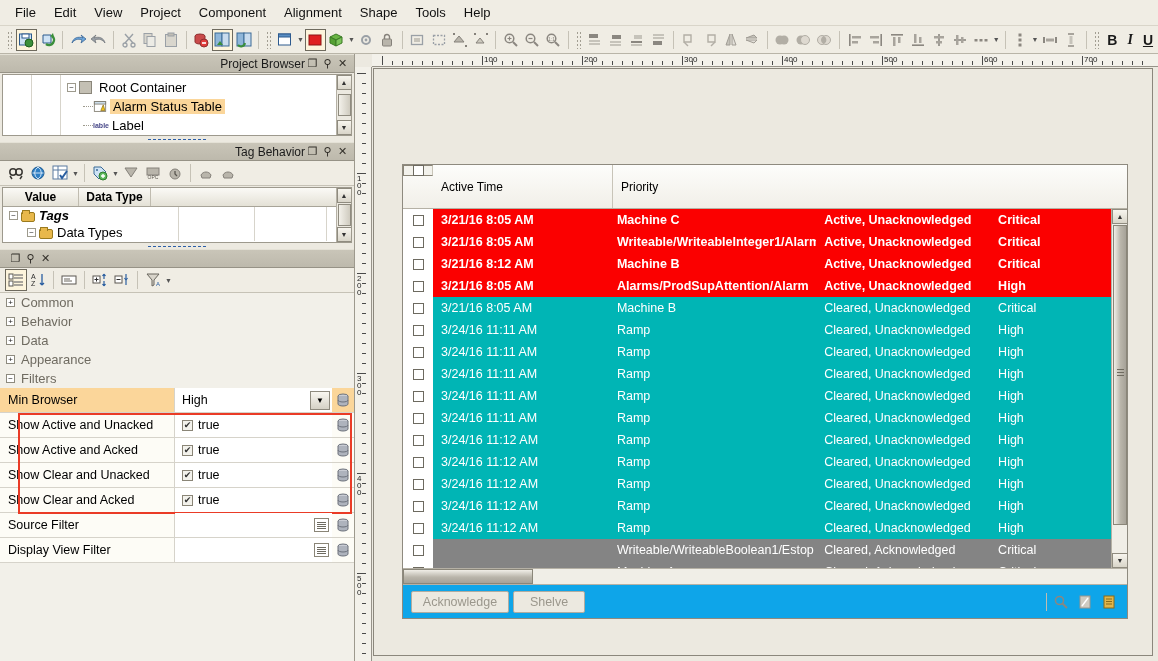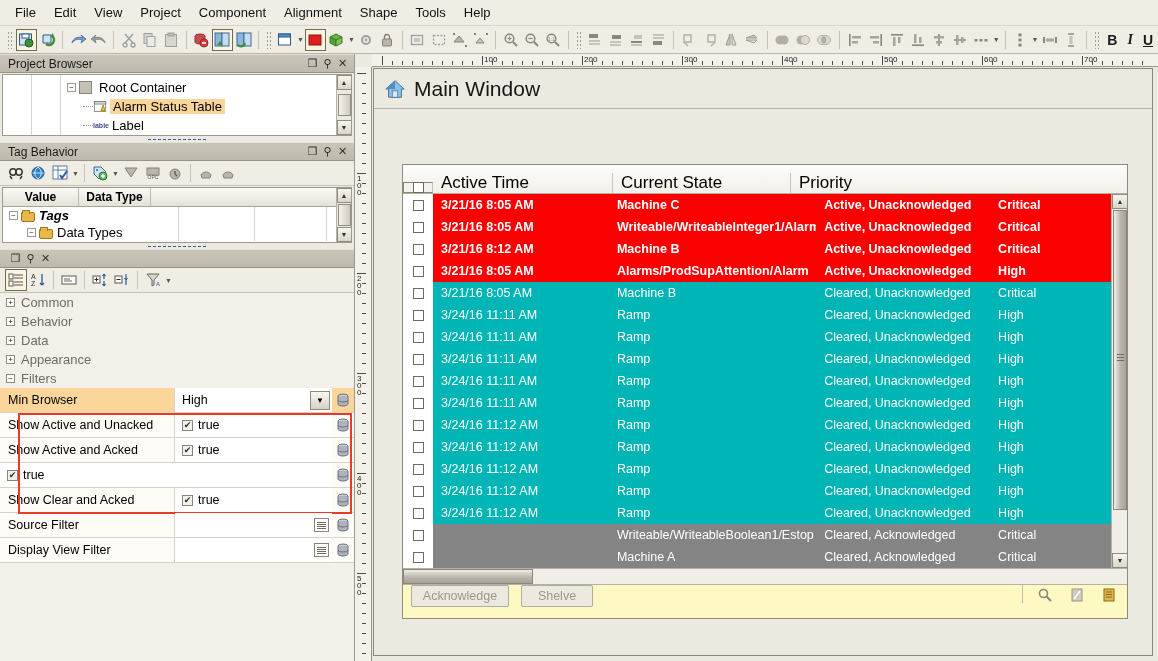--- a/index.html
+++ b/index.html
@@ -32,21 +32,21 @@
   
   #body{ display:flex; height:607px; }
   #left{ width:355px; height:100%; background:#ece9e0; display:flex; flex-direction:column;
     border-right:1px solid #9d998d; }
   #right{ flex:1; background:#ece9e0; position:relative; }
 
   
   .panel-title{ height:19px; background:linear-gradient(#c9c5b8,#bdb9ac);
     border-top:1px solid #e4e1d6; border-bottom:1px solid #969286;
     display:flex; align-items:center; padding:0 4px 0 8px; font-size:12px; }
-  .panel-title .t{ flex:1; color:#1a1a1a; }
+  .panel-title .t{ flex:1; color:#1a1a1a;text-align:right; }
   .pt-btn{ width:15px; height:15px; display:flex; align-items:center; justify-content:center;
     font-size:11px; color:#33302a; }
   .panel-body{ background:#fff; border:1px solid #9d998d; margin:1px 2px 0 2px;
     position:relative; overflow:hidden; }
   .splitter{ height:6px; background:#ece9e0; display:flex; align-items:center; justify-content:center; }
   .splitter i{ display:block; width:60px; height:3px;
     background-image:radial-gradient(#2d5fa8 45%, transparent 46%);
     background-size:5px 3px; }
 
   
@@ -128,22 +128,22 @@
   .rnum{ position:absolute; font-size:8px; color:#222; font-family:"Liberation Sans",sans-serif; }
   #canvas{ position:absolute; left:18px; top:14px; right:5px; bottom:5px;
     background:#ece9e0; border:1px solid #8b877c; overflow:hidden; }
   #win-header{ height:40px; background:#ece9e0; border-bottom:1px solid #b8b4a8;
     display:flex; align-items:center; padding-left:10px; gap:8px; }
   #win-header .ttl{ font-size:21px; color:#161616; }
 
   
   #alarm{ position:absolute; left:28px; top:95px; width:726px; height:455px;
     background:#fff; border:1px solid #8e8a7f; display:flex; flex-direction:column; }
-  #al-head{ display:flex; height:29px; background:linear-gradient(#fdfdfb,#f1efe8);
-    border-bottom:1px solid #b5b1a5; font-size:17px; flex:none;align-items:flex-end; }
+  #al-head{ display:flex; height:44px; background:linear-gradient(#fdfdfb,#f1efe8);
+    border-bottom:1px solid #b5b1a5; font-size:12px; flex:none; }
   #al-head .hc{ display:flex; align-items:center; padding-left:8px;
     border-right:1px solid #c8c4b8; }
   #al-head .hc.chk{ justify-content:center; padding:0; }
   .hchk{ width:11px; height:11px; border:1px solid #6d6a60; background:#fff; }
   #al-rows{ flex:1; overflow:hidden; position:relative; }
   .arow{ display:flex; height:22px; font-size:12.5px; color:#fff; align-items:center; }
   .arow.red{ background:#fb0000; font-weight:bold; }
   .arow.teal{ background:#00b5b5; }
   .arow.gray{ background:#848484; }
   .arow .cell{ padding-left:8px; overflow:hidden; white-space:nowrap; }
@@ -152,22 +152,22 @@
   .rchk{ width:11px; height:11px; border:1px solid #6d6a60; background:#fff; }
   #al-vscroll{ position:absolute; right:0; top:0; bottom:0; width:16px;
     background:#f0eee7; border-left:1px solid #b5b1a5; }
   #al-vscroll .sb-arrow{ width:16px; }
   #al-thumb{ position:absolute; left:1px; top:16px; width:14px; height:300px;
     background:linear-gradient(90deg,#f0eee7,#b9b5aa 55%,#a6a298);
     border:1px solid #8a8679; }
   #al-thumb i{ position:absolute; left:3px; top:143px; width:7px; height:9px;
     background-image:linear-gradient(#6f6b60 1px, transparent 1px);
     background-size:7px 3px; }
-  #al-foot{ height:34px; background:#fef9c3; border-top:1px solid #b5b1a5;
-    display:flex; align-items:flex-start; padding:0 8px; gap:12px; flex:none; }
+  #al-foot{ height:34px; background:#0ea5e9; border-top:1px solid #b5b1a5;
+    display:flex; align-items:center; padding:0 8px; gap:4px; flex:none; }
   .btn{ height:22px; min-width:98px; border:1px solid #b0aca0; border-radius:2px;
     background:#ece9e0; color:#9b978c; font-size:12.5px; display:flex;
     align-items:center; justify-content:center; }
   .foot-sep{ width:1px; height:18px; background:#c0bcb0; margin-left:auto; }
   .foot-ico{ width:20px; height:20px; display:flex; align-items:center; justify-content:center; }
   #al-hscroll{ height:16px; background:#f0eee7; border-top:1px solid #b5b1a5; flex:none;
     display:flex; }
   #al-hthumb{ width:130px; background:linear-gradient(#f0eee7,#b9b5aa 55%,#a6a298);
     border:1px solid #8a8679; }
 </style>
@@ -763,20 +763,21 @@
             </div>
             <div class="bind-btn">
               <svg class="ico" viewBox="0 0 16 16">
                   <ellipse cx="8" cy="4" rx="5" ry="2" fill="#c9ccd4" stroke="#6c717b"></ellipse>
                   <path d="M3 4v8c0 1.1 2.2 2 5 2s5-.9 5-2V4" fill="#aeb3bd" stroke="#6c717b"></path>
                   <path d="M3 8c0 1.1 2.2 2 5 2s5-.9 5-2" fill="none" stroke="#6c717b"></path>
                 </svg>
             </div>
           </div>
           <div class="prop-row">
+            <div class="prop-name">Show Clear and Unacked</div>
             <div class="prop-val">
               <span class="chk">✔</span>
               <span>true</span>
             </div>
             <div class="bind-btn">
               <svg class="ico" viewBox="0 0 16 16">
                   <ellipse cx="8" cy="4" rx="5" ry="2" fill="#c9ccd4" stroke="#6c717b"></ellipse>
                   <path d="M3 4v8c0 1.1 2.2 2 5 2s5-.9 5-2V4" fill="#aeb3bd" stroke="#6c717b"></path>
                   <path d="M3 8c0 1.1 2.2 2 5 2s5-.9 5-2" fill="none" stroke="#6c717b"></path>
                 </svg>
@@ -990,36 +991,27 @@
         <div class="tick" style="top: 526px; height: 1px; width: 4px; left: 7px;"></div>
         <div class="tick" style="top: 536px; height: 1px; width: 4px; left: 7px;"></div>
         <div class="tick" style="top: 546px; height: 1px; width: 4px; left: 7px;"></div>
         <div class="tick" style="top: 556px; height: 1px; width: 4px; left: 7px;"></div>
         <div class="tick" style="top: 566px; height: 1px; width: 4px; left: 7px;"></div>
         <div class="tick" style="top: 576px; height: 1px; width: 4px; left: 7px;"></div>
         <div class="tick" style="top: 586px; height: 1px; width: 4px; left: 7px;"></div>
       </div>
 
     <div id="canvas">
-      <div id="win-header">
-        <svg style="width:22px;height:22px" viewBox="0 0 24 24">
-          <path d="M12 3L2 12h3v9h14v-9h3z" fill="#8fc0e8" stroke="#3a6fa0" stroke-width="1"></path>
-          <path d="M12 3L2 12h10z" fill="#4f8fc4"></path>
-          <rect x="9" y="14" width="6" height="7" fill="#dfe8ef" stroke="#3a6fa0" stroke-width=".8"></rect>
-        </svg>
-        <span class="ttl">Main Window</span>
-      </div>
 
       <div id="alarm">
         <div id="al-head">
           <div class="hc chk" style="width:30px">
             <span class="hchk"></span>
           </div>
           <div class="hc" style="width:180px">Active Time</div>
-          <div class="hc" style="width:178px">Current State</div>
           <div class="hc" style="flex:1;border-right:none">Priority</div>
         </div>
 
         <div id="al-rows">
             <div class="arow red">
               <div class="cbx">
                 <span class="rchk"></span>
               </div>
               <div class="cell" style="width: 180px;">3/21/16 8:05 AM</div>
               <div class="cell" style="width: 212px;">Machine C</div>

